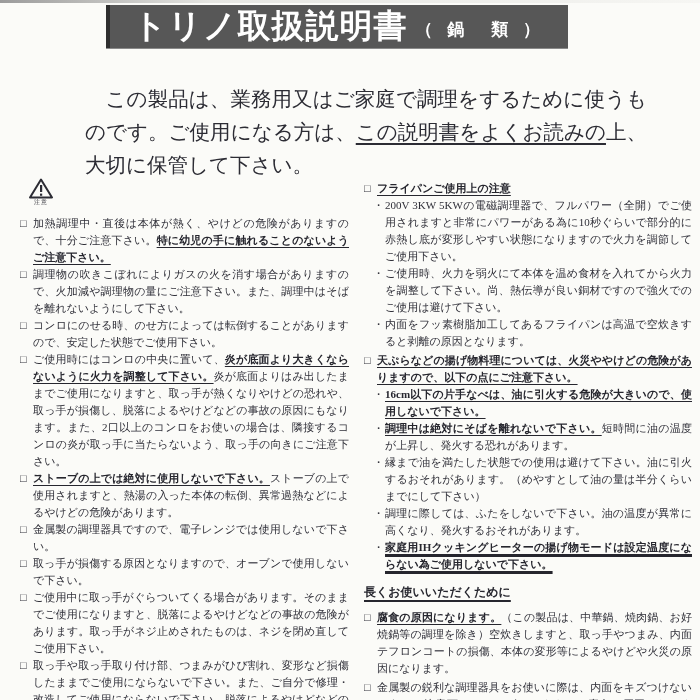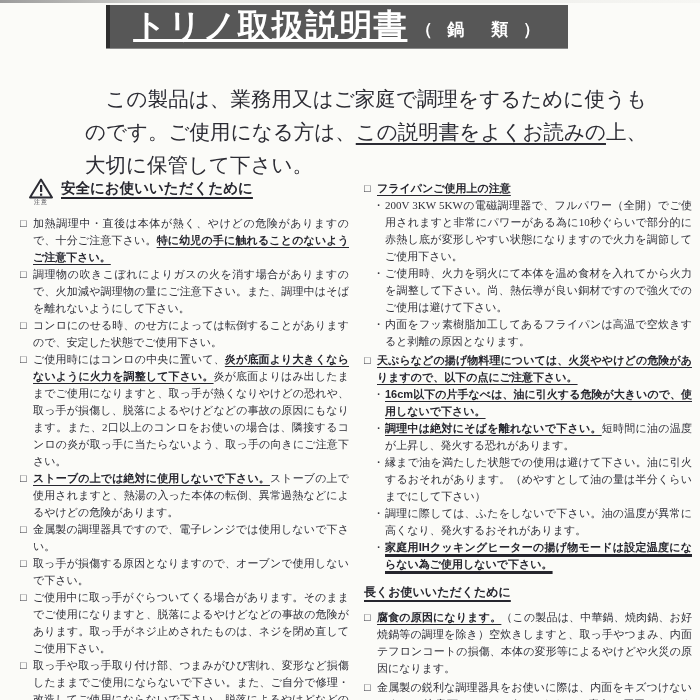--- a/index.html
+++ b/index.html
@@ -14,21 +14,21 @@
   .scan-edge{position:absolute;left:0;top:0;width:700px;height:3px;background:linear-gradient(90deg,#9b9b9b,#e6e6e2 30%,#f6f6f3);}
 
   .banner{
     position:absolute;left:106px;top:5px;width:458px;height:43px;
     background:#575757;border-left:4px solid #2f2f2f;
     display:flex;align-items:center;justify-content:center;gap:8px;
     box-shadow:0 1px 0 #8a8a8a;
   }
   .banner-title{
     font-family:"Liberation Sans","DejaVu Sans",sans-serif;
-    font-weight:bold;font-size:33px;color:#ffffff;letter-spacing:1px;white-space:nowrap;text-decoration:underline;
+    font-weight:bold;font-size:33px;color:#ffffff;letter-spacing:1px;white-space:nowrap;
   }
   .banner-sub{
     font-family:"Liberation Sans","DejaVu Sans",sans-serif;
     font-weight:bold;font-size:17px;color:#ffffff;letter-spacing:5px;white-space:nowrap;margin-top:6px;text-align:right;
   }
 
   .intro{
     position:absolute;left:85px;top:82px;width:562px;
     font-family:"Liberation Sans","DejaVu Sans",sans-serif;
     font-size:20.5px;line-height:33px;color:#2c2c34;
@@ -56,21 +56,21 @@
   }
 
   .item{display:flex;align-items:flex-start;}
   .item .marker{flex:0 0 13px;}
   .item .txt{flex:1;text-align:justify;}
 
   .bullet{padding-left:9px;}
   .bullet .marker{flex:0 0 12px;}
 
   .u{text-decoration:underline;text-decoration-thickness:1.2px;text-underline-offset:2.5px;}
-  .b{font-family:Liberation Sans, sans-serif;font-weight:600;color:#26262e;}
+  .b{font-family:Liberation Serif, serif;font-weight:600;color:#26262e;}
   .thick{text-decoration-thickness:2.5px;}
 
   .section-header{
     font-family:"Liberation Sans","DejaVu Sans",sans-serif;
     font-weight:bold;font-size:12px;line-height:20px;color:#26262e;
     text-decoration:underline;text-decoration-thickness:1.5px;text-underline-offset:4px;
     margin:9px 0 7px 0;
   }
   .sp-before{margin-top:2px;}
 </style>
@@ -91,21 +91,20 @@
   <div class="col col-left">
     <div class="safety-header">
       <span class="warn">
         <svg width="24" height="21" viewBox="0 0 24 21">
           <polygon points="12,1.5 23,19.5 1,19.5" fill="none" stroke="#2c2c34" stroke-width="2" stroke-linejoin="round"></polygon>
           <rect x="11" y="7" width="2.2" height="7" fill="#2c2c34"></rect>
           <rect x="11" y="15.6" width="2.2" height="2.2" fill="#2c2c34"></rect>
         </svg>
         <span class="warn-label">注意</span>
       </span>
-      <span class="header-text">安全にお使いいただくために</span>
     </div>
     <div id="left-items">
         <div class="item">
           <span class="marker">□</span>
           <span class="txt"><span>加熱調理中・直後は本体が熱く、やけどの危険がありますので、十分ご注意下さい。</span><span class="u b">特に幼児の手に触れることのないようご注意下さい。</span></span>
         </div>
         <div class="item">
           <span class="marker">□</span>
           <span class="txt"><span>調理物の吹きこぼれによりガスの火を消す場合がありますので、火加減や調理物の量にご注意下さい。また、調理中はそばを離れないようにして下さい。</span></span>
         </div>

